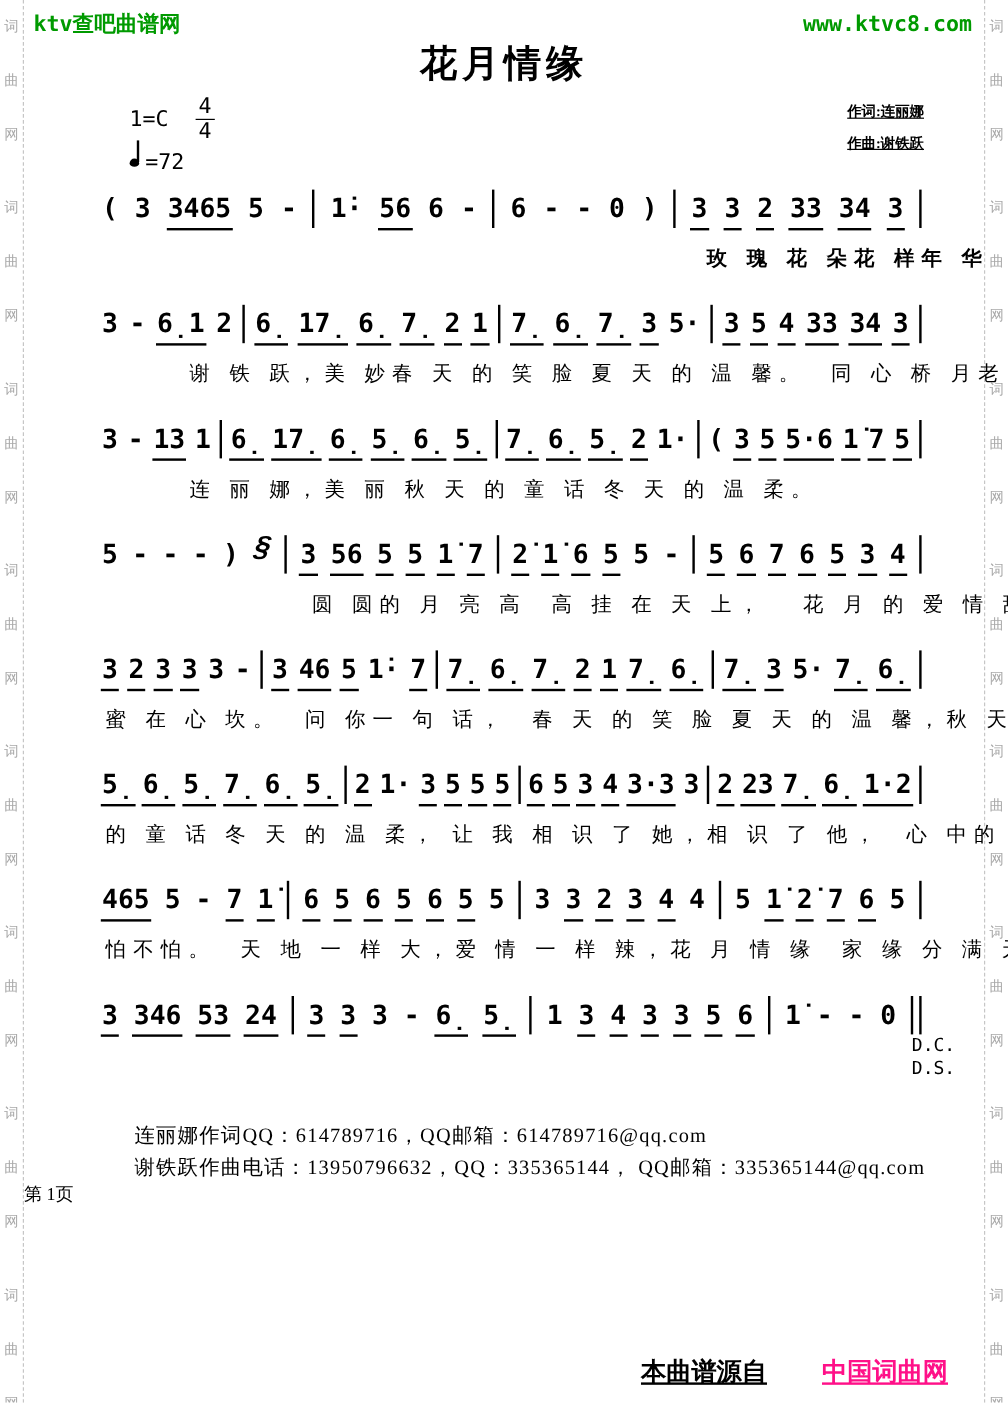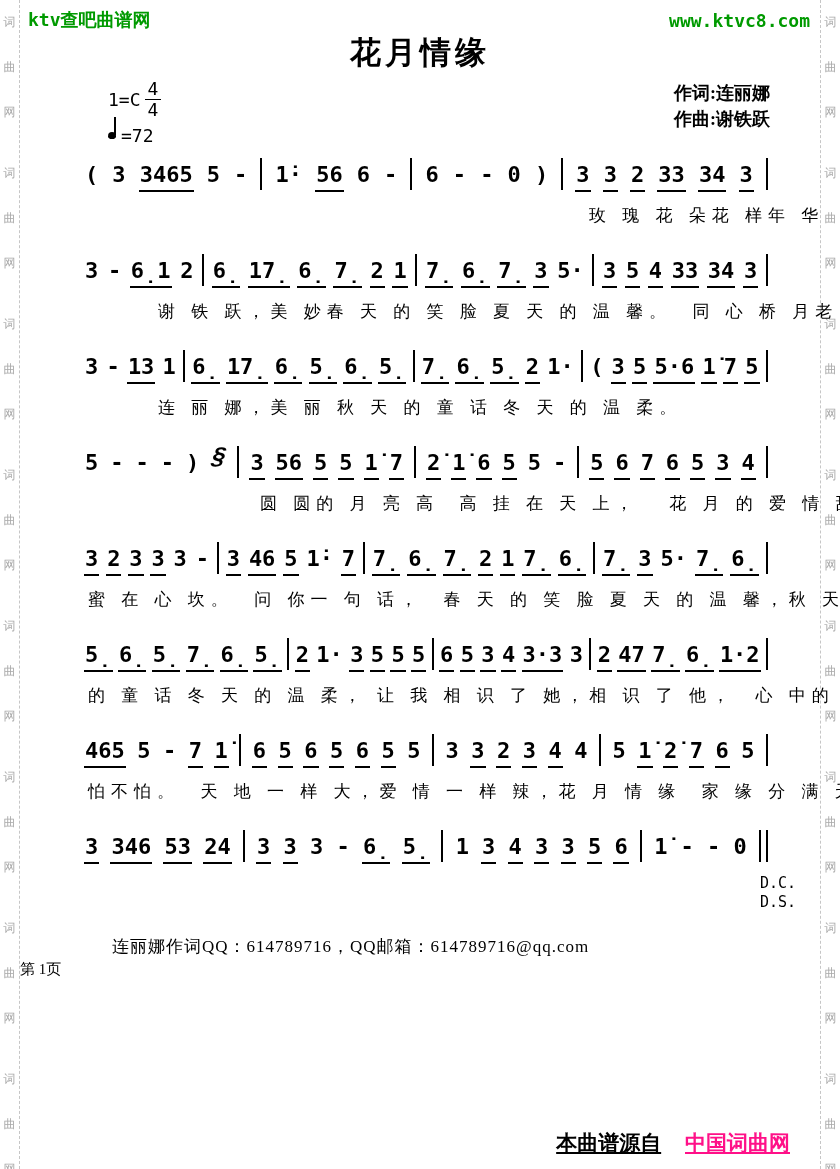--- a/index.html
+++ b/index.html
@@ -22,46 +22,46 @@
   .page{position:absolute;left:20px;right:20px;top:0;bottom:0;}
   .site-header{display:flex;justify-content:space-between;align-items:center;padding:8px 10px 0 8px;}
   .site-header .site-name,.site-header .site-url{
     color:var(--green);font-weight:bold;font-size:18px;font-family:"DejaVu Sans Mono",monospace;
     text-decoration:none;
   }
   .song-title{text-align:center;font-size:31px;font-weight:bold;
     font-family:"Liberation Serif",serif;letter-spacing:4px;}
   .meta-row{display:flex;justify-content:space-between;margin:6px 50px 0 88px;min-height:62px;}
   .key-block{font-family:"DejaVu Sans Mono",monospace;font-size:18px;}
-  .key-line{display:flex;align-items:center;gap:4px;}
+  .key-line{display:flex;align-items:center;gap:22px;}
   .frac{display:inline-block;text-align:center;line-height:1;vertical-align:middle;}
   .frac .top{display:block;border-bottom:1px solid #000;padding:0 3px 1px;}
   .frac .bot{display:block;padding-top:1px;}
   .tempo-line{margin-top:6px;display:flex;align-items:center;gap:3px;}
   .qnote{display:inline-block;width:8px;height:7px;background:#000;border-radius:50% 50% 50% 50%/60% 60% 40% 40%;position:relative;margin-right:2px;}
   .qnote::after{content:"";position:absolute;right:0;top:-15px;width:2px;height:18px;background:#000;}
-  .credits{text-align:left;font-size:18px;font-weight:600;line-height:26px;font-family:"Liberation Serif",serif;}
+  .credits{text-align:left;font-size:12px;font-weight:600;line-height:26px;font-family:"Liberation Serif",serif;text-decoration:underline;}
   
   .music{margin:12px 0 0 64px;width:704px;}
   .system{height:96px;position:relative;}
   .notes{display:flex;justify-content:space-between;align-items:flex-end;width:684px;white-space:nowrap;}
   .tok{font-family:"DejaVu Sans Mono",monospace;font-weight:bold;font-size:22px;line-height:1.1;
     border-bottom:2px solid transparent;padding:0 1px 3px;}
   .tok.beam{border-bottom-color:#000;}
   .bar{width:2px;height:32px;background:#000;margin-bottom:2px;}
   .bar.dbl{width:5px;background:transparent;border-left:2px solid #000;border-right:2px solid #000;}
   .segno{font-size:24px;font-weight:bold;font-style:italic;transform:skewX(-8deg);
     position:relative;top:-12px;padding:0 2px;line-height:1;}
   .lyrics{font-size:17px;margin-top:12px;letter-spacing:6px;white-space:pre;font-family:"Liberation Serif",serif;}
-  .dcds{position:absolute;right:-8px;top:44px;font-family:"DejaVu Sans Mono",monospace;font-size:15px;line-height:19px;}
+  .dcds{position:absolute;right:-8px;top:32px;font-family:"DejaVu Sans Mono",monospace;font-size:15px;line-height:19px;}
   
   .contacts{margin:8px 0 0 92px;font-size:17px;line-height:26px;font-family:"Liberation Serif",serif;letter-spacing:1px;}
   .page-number{text-align:left;font-size:15px;font-family:"Liberation Serif",serif;}
   .source-footer{position:absolute;right:30px;bottom:12px;font-size:21px;font-weight:bold;}
-  .source-footer .label{color:#000;text-decoration:underline;margin-right:18px;}
+  .source-footer .label{color:#000;text-decoration:underline;margin-right:40px;}
   .source-footer .site{color:var(--pink);margin-top:44px;}
 </style>
 </head>
 <body>
 
 <div class="rail left">
     <div class="rail-group">
       <div class="rail-char">词</div>
       <div class="rail-char">曲</div>
       <div class="rail-char">网</div>
@@ -195,21 +195,21 @@
           <span class="tok">)</span>
           <span class="bar"></span>
           <span class="tok beam">3</span>
           <span class="tok beam">3</span>
           <span class="tok beam">2</span>
           <span class="tok beam">33</span>
           <span class="tok beam">34</span>
           <span class="tok beam">3</span>
           <span class="bar"></span>
         </div>
-        <div class="lyrics" style="padding-left: 505px;">玫 瑰 花 朵花 样年 华</div>
+        <div class="lyrics" style="padding-left: 505px; font-weight: bold;">玫 瑰 花 朵花 样年 华</div>
       </div>
       <div class="system">
         <div class="notes">
           <span class="tok">3</span>
           <span class="tok">-</span>
           <span class="tok beam">6̣1</span>
           <span class="tok">2</span>
           <span class="bar"></span>
           <span class="tok beam">6̣</span>
           <span class="tok beam">17̣</span>
@@ -348,21 +348,21 @@
           <span class="tok beam">5</span>
           <span class="bar"></span>
           <span class="tok beam">6</span>
           <span class="tok beam">5</span>
           <span class="tok beam">3</span>
           <span class="tok beam">4</span>
           <span class="tok beam">3·3</span>
           <span class="tok">3</span>
           <span class="bar"></span>
           <span class="tok beam">2</span>
-          <span class="tok beam">47</span>
+          <span class="tok beam">23</span>
           <span class="tok beam">7̣</span>
           <span class="tok beam">6̣</span>
           <span class="tok beam">1·2</span>
           <span class="bar"></span>
         </div>
         <div class="lyrics" style="padding-left: 4px;">的 童 话 冬 天 的 温 柔， 让 我 相 识 了 她，相 识 了 他，  心 中的 爱 情 哈， 不</div>
       </div>
       <div class="system">
         <div class="notes">
           <span class="tok beam">465</span>
@@ -426,20 +426,21 @@
         </div>
         <div class="dcds">
           <div>D.C.</div>
           <div>D.S.</div>
         </div>
       </div>
     </div>
 
   <div class="contacts" id="contacts">
       <div class="contact-line">连丽娜作词QQ：614789716，QQ邮箱：614789716@qq.com</div>
+      <div class="contact-line">谢铁跃作曲电话：13950796632，QQ：335365144， QQ邮箱：335365144@qq.com</div>
     </div>
 
   <div class="page-number">第 1页</div>
 
   <div class="source-footer">
     <span class="label">本曲谱源自</span>
     <a class="site" href="#">中国词曲网</a>
   </div>
 
 </div>

